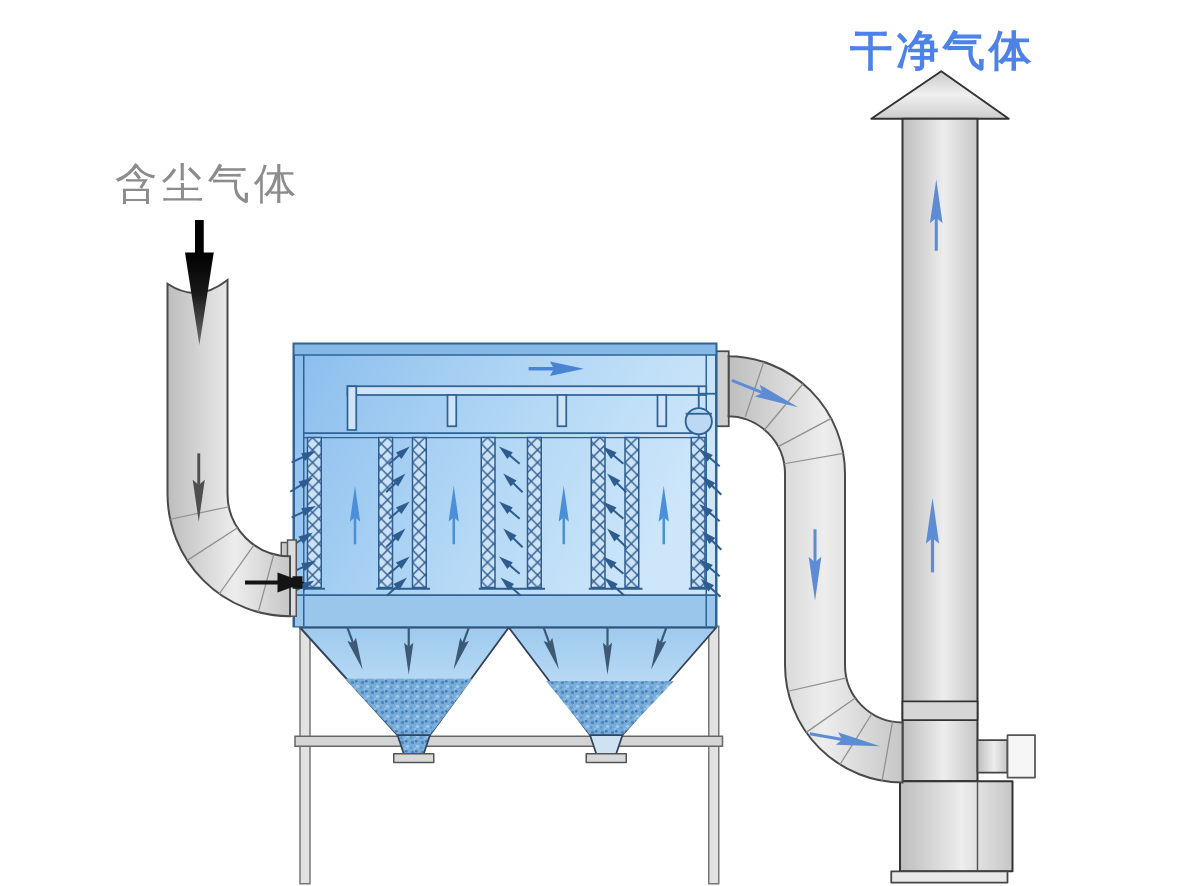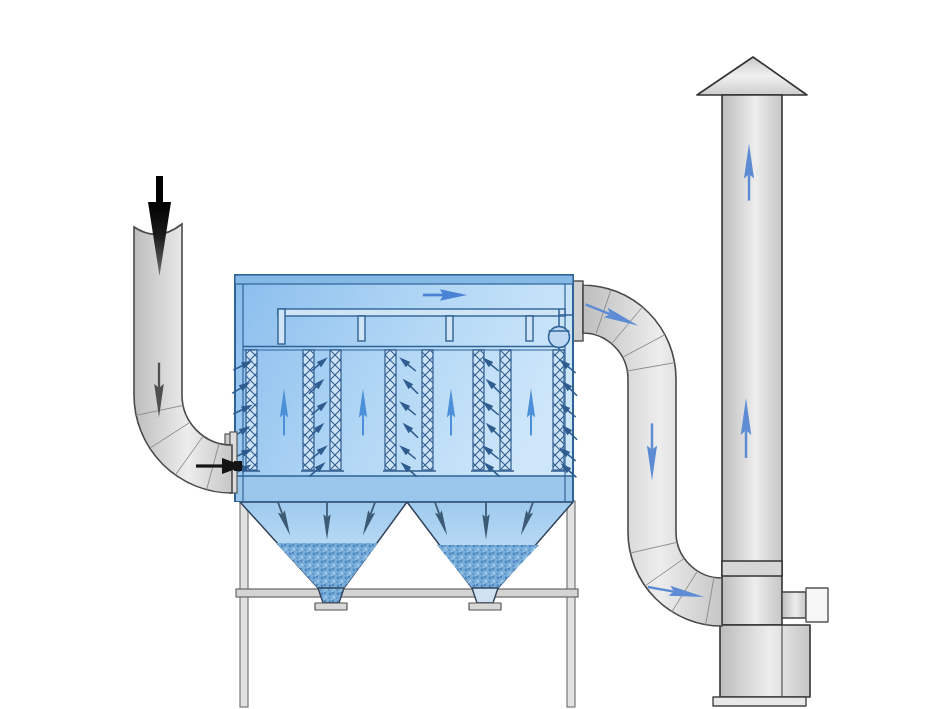--- a/index.html
+++ b/index.html
@@ -283,14 +283,16 @@
 
   <g color="#5d8cd4" fill="#5d8cd4">
     <use href="#fdart" transform="translate(612,315) rotate(112) scale(1.1)"></use>
     <use href="#fdart" transform="translate(652,452) rotate(180) scale(1.1)"></use>
     <use href="#fdart" transform="translate(676,592) rotate(100) scale(1.1)"></use>
     <use href="#fdart" transform="translate(746,428) scale(1.15)"></use>
     <use href="#fdart" transform="translate(749,172) scale(1.1)"></use>
   </g>
 </svg>
 
+<div id="inlet-label" class="label">含尘气体</div>
+<div id="outlet-label" class="label">干净气体</div>
 
 </div>
 
 </body></html>

